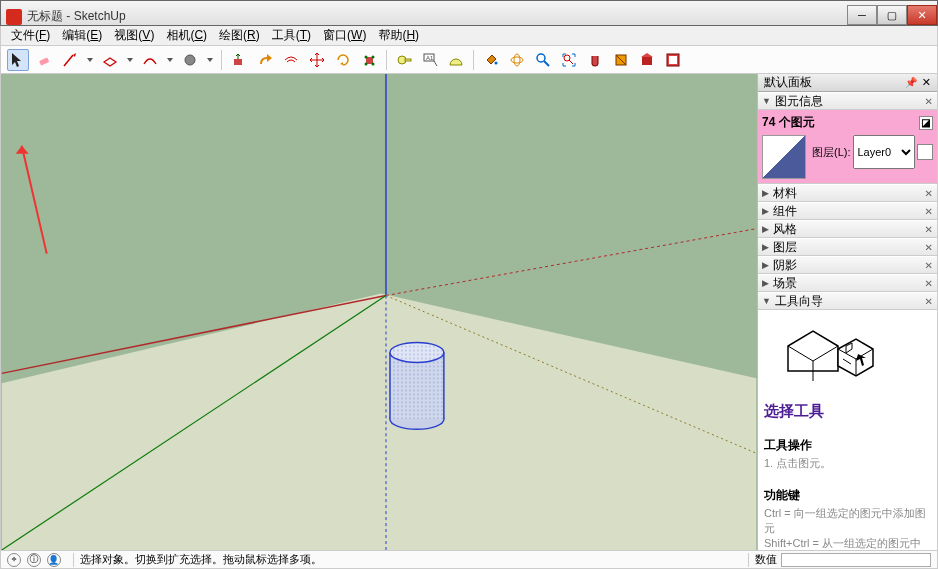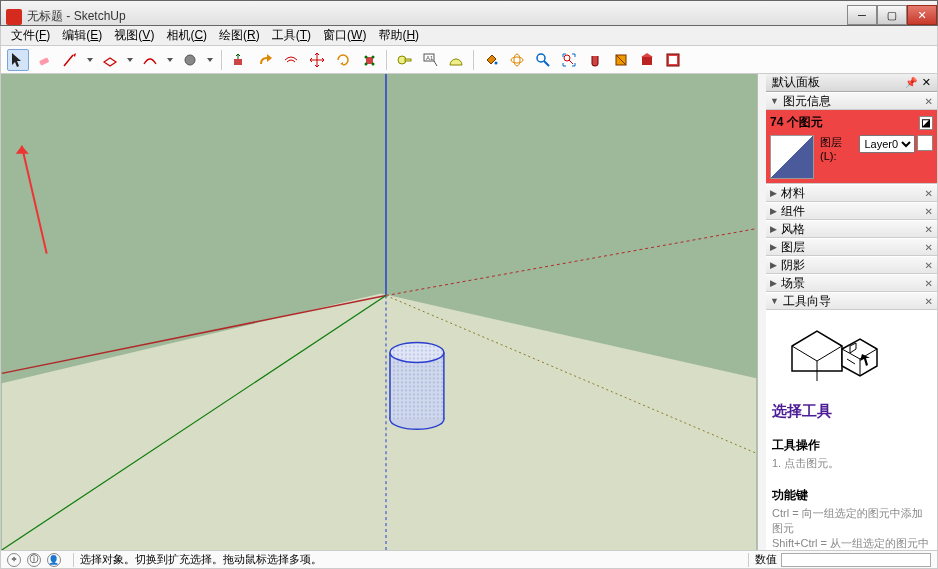--- a/index.html
+++ b/index.html
@@ -19,36 +19,36 @@
 .toolbar { height: 28px; background: #fcfcfc; border: 1px solid #ccc; border-top: none; display: flex; align-items: center; padding: 2px 6px; gap: 4px; }
 .tool { width: 22px; height: 22px; display: flex; align-items: center; justify-content: center; cursor: pointer; border: 1px solid transparent; border-radius: 2px; }
 .tool.active { border-color: #7aa4d8; background: #d4e4f8; }
 .tool svg { width: 16px; height: 16px; }
 .tsep { width: 1px; height: 20px; background: #ccc; margin: 0 2px; }
 
 .main { display: flex; height: 477px; border: 1px solid #ccc; border-top: none; }
 .viewport { flex: 1; position: relative; background: #9eb89a; overflow: hidden; }
 .viewport svg.scene { width: 100%; height: 100%; }
 
-.sidepanel { width: 180px; background: #f4f4f4; border-left: 1px solid #bbb; display: flex; flex-direction: column; font-size: 12px; overflow-y: auto; padding-left: 8px; }
+.sidepanel { width: 180px; background: #f4f4f4; border-left: 1px solid #bbb; display: flex; flex-direction: column; font-size: 12px; overflow-y: auto; }
 .panel-title { height: 18px; background: linear-gradient(#f0f0f0,#d8d8d8); border-bottom: 1px solid #aaa; display: flex; align-items: center; padding: 0 6px; font-weight: normal; }
 .panel-title .pin { margin-left: auto; font-size: 10px; cursor: pointer; margin-right: 4px;}
 .panel-title .x { font-size: 11px; cursor: pointer; }
 
 .section-head { height: 18px; background: linear-gradient(#f8f8f8,#e8e8e8); border-bottom: 1px solid #ccc; border-top: 1px solid #fff; display: flex; align-items: center; padding: 0 4px; cursor: pointer; }
 .section-head .arrow { font-size: 9px; margin-right: 4px; color: #555; }
 .section-head .x { margin-left: auto; font-size: 10px; color: #666; cursor: pointer; }
 
-.entity-info { padding: 4px; background: #ef4444; border-bottom: 1px solid #ccc; }
+.entity-info { padding: 4px; background: #f9a8d4; border-bottom: 1px solid #ccc; }
 .entity-info .count-row { display: flex; align-items: center; font-weight: bold; margin-bottom: 4px; }
 .entity-info .count-row .info-x { margin-left: auto; border: 1px solid #888; width: 14px; height: 14px; display:flex; align-items:center; justify-content:center; background:#fff; cursor:pointer; font-size:10px;}
 .entity-info .body { display: flex; gap: 6px; }
 .entity-info .swatch { width: 44px; height: 44px; background: linear-gradient(135deg,#fff 50%,#4a5a9a 50%); border: 1px solid #999; }
-.entity-info .layer-row { display: flex; align-items: flex-start; gap: 2px; font-size: 11px; }
-.entity-info .layer-row select { flex: 1; font-size: 11px; height: 18px; }
+.entity-info .layer-row { display: flex; align-items: center; gap: 2px; font-size: 11px; }
+.entity-info .layer-row select { flex: 1; font-size: 11px; height: 34px; }
 .entity-info .layer-row .layer-chip { width: 16px; height: 16px; background: #fff; border: 1px solid #888; }
 
 .instructor { padding: 6px; font-size: 11px; color: #444; background: #fff; flex:1; }
 .instructor .illus { height: 80px; display: flex; align-items: center; justify-content: center; }
 .instructor h3 { font-size: 15px; font-weight: bold; margin: 6px 0 2px; color: #4c1d95;}
 .instructor .desc { color: #888; margin-bottom: 8px; }
 .instructor h4 { font-size: 12px; font-weight: bold; margin: 16px 0 2px; color:#000;}
 .instructor .step { color: #888; }
 .instructor .fkey { color: #888; }
 

